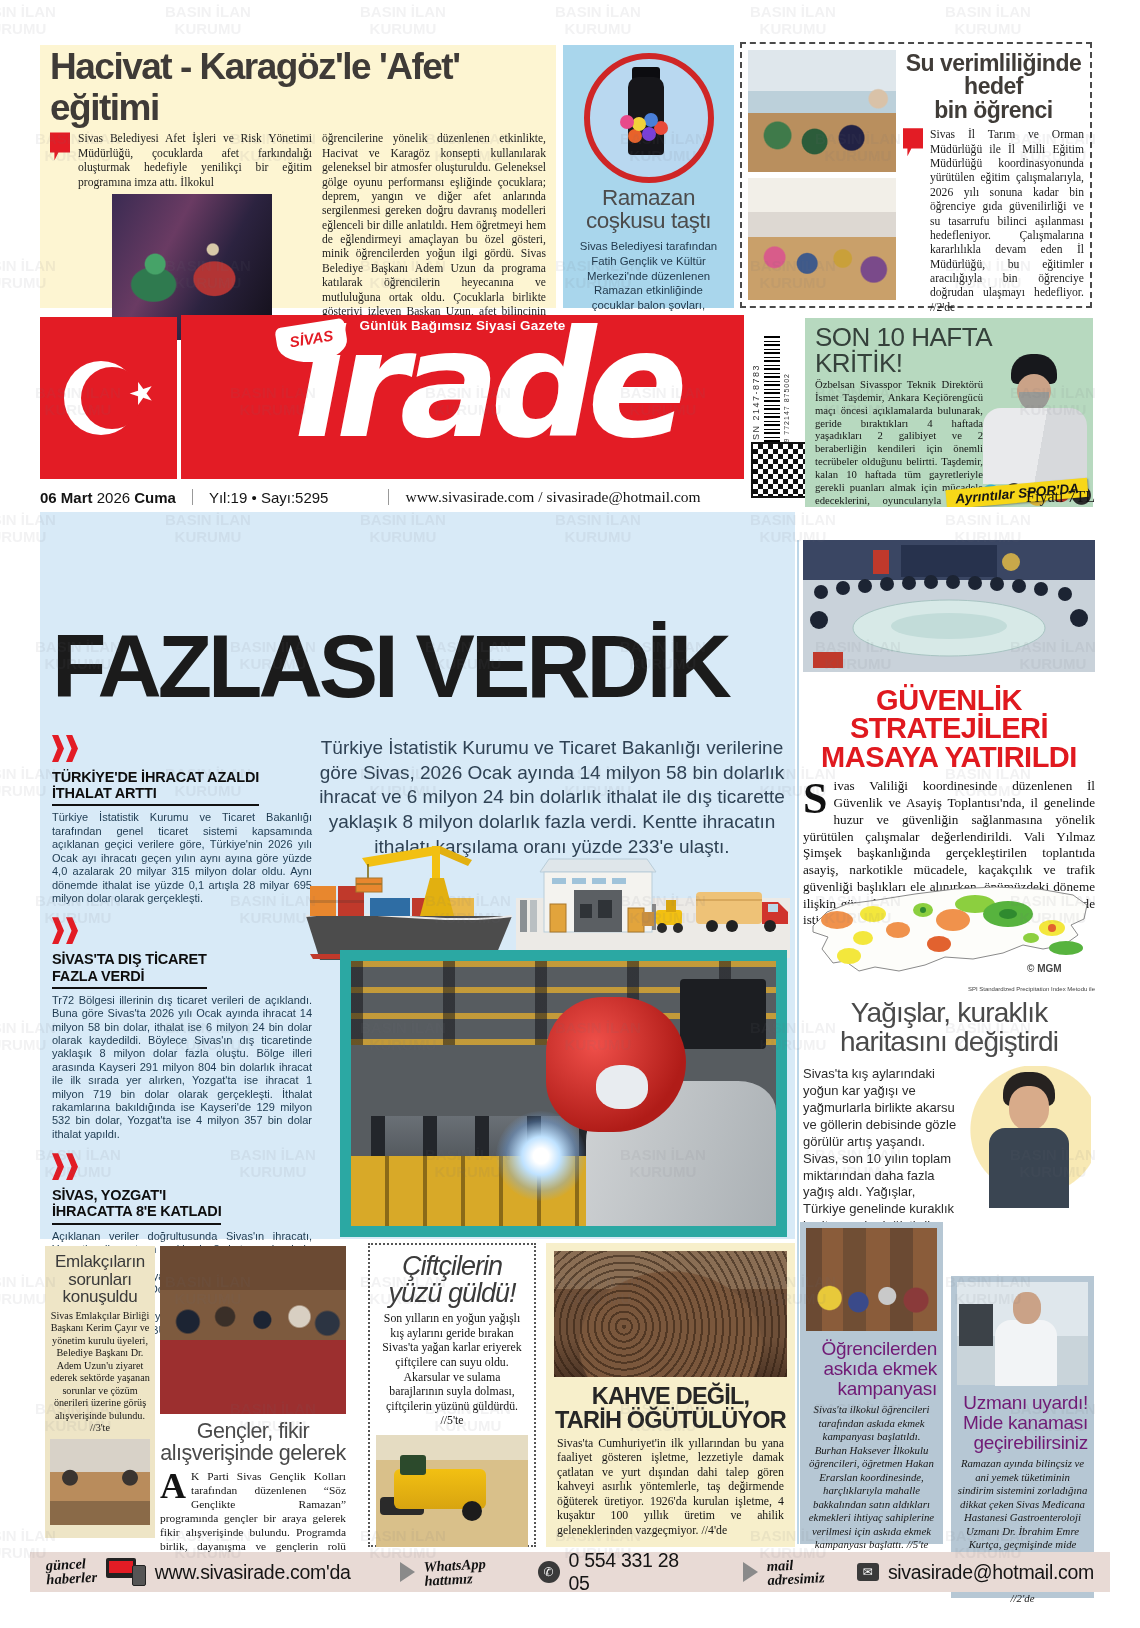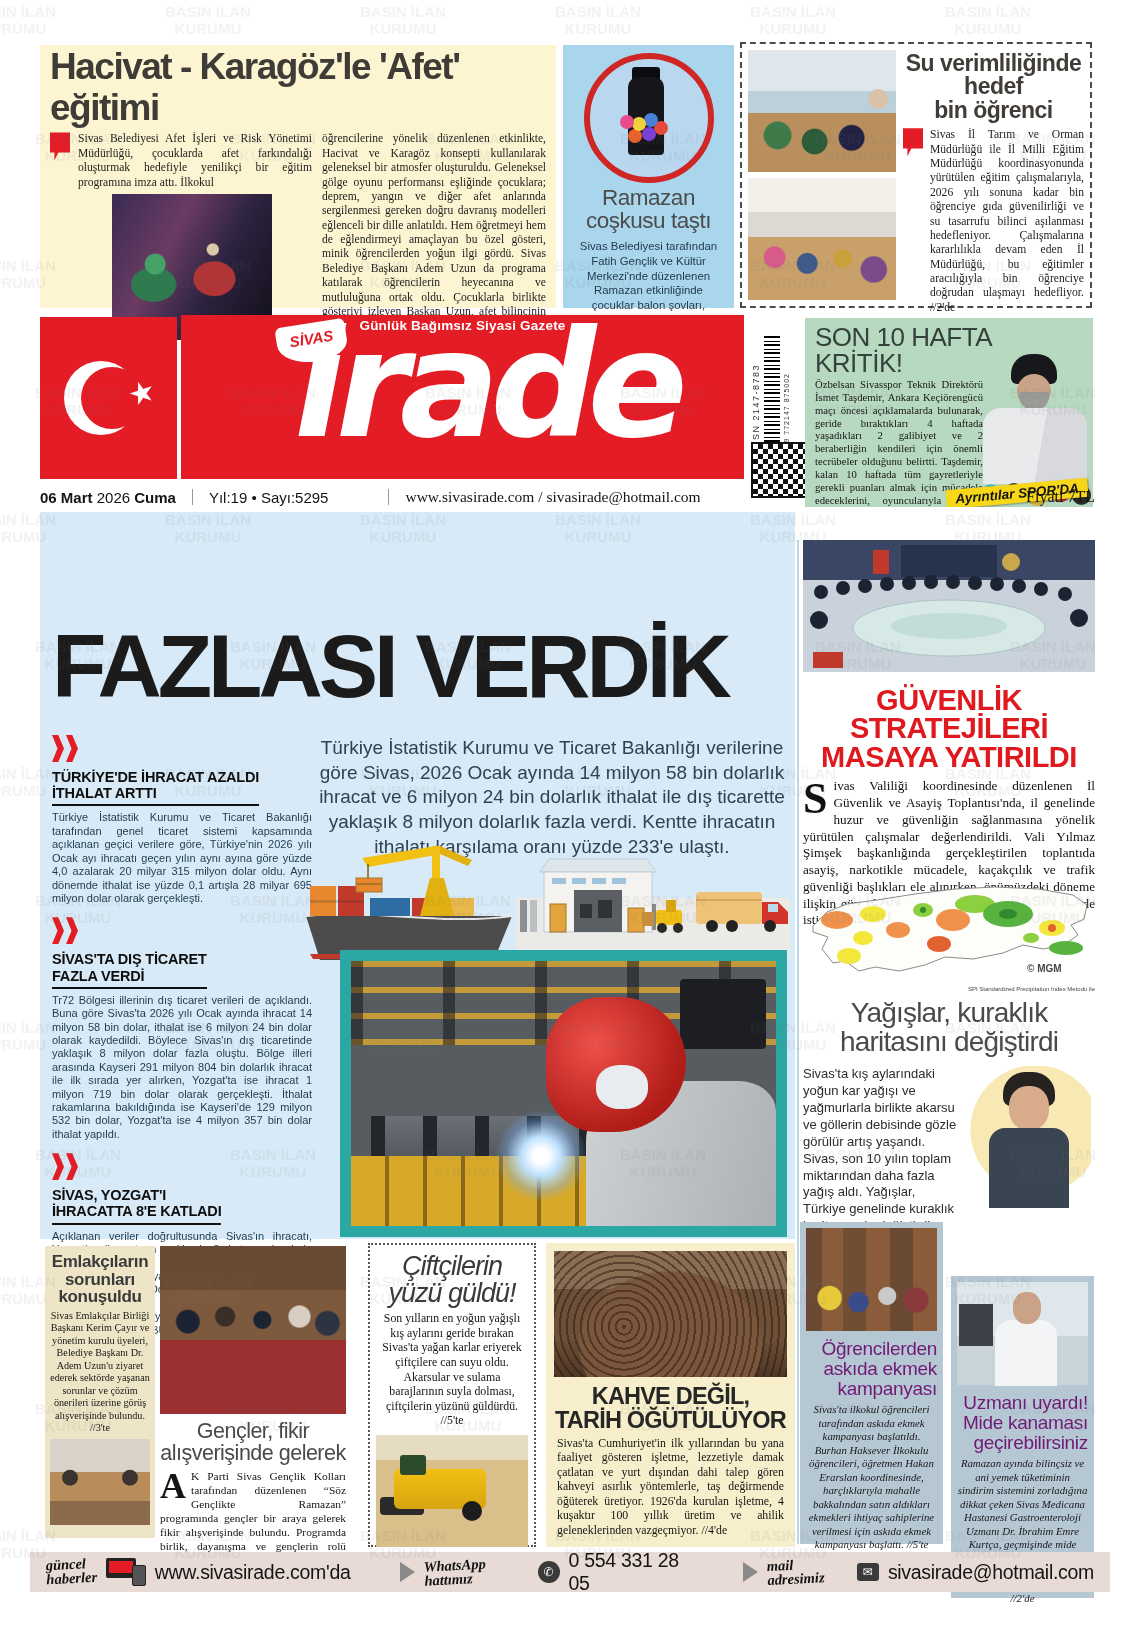--- a/index.html
+++ b/index.html
@@ -161,21 +161,21 @@
       linear-gradient(90deg,#6b4a33 0 12%,#8a5c3a 12% 28%,#704e34 28% 46%,#8a5c3a 46% 64%,#6b4a33 64% 82%,#8a5c3a 82% 100%);}
   .ph-doctor{background:linear-gradient(#dfe7ec 0 52%,#c9d4da 52% 100%);position:relative;}
   .ph-doctor .coat{position:absolute;left:38px;top:38px;width:62px;height:66px;border-radius:16px 16px 0 0;background:#f2f4f6;}
   .ph-doctor .head{position:absolute;left:56px;top:10px;width:28px;height:32px;border-radius:45%;background:#caa287;}
   .ph-doctor .mon{position:absolute;left:2px;top:22px;width:34px;height:42px;background:#3c4248;}
   .card h3{margin:8px 0 4px;text-align:right;font-size:19px;font-weight:400;color:#701a75;line-height:1.06;letter-spacing:-0.3px;}
   .card p{font-family:"Liberation Serif",serif;font-size:10.8px;line-height:1.25;color:#161616;text-align:center;font-style:italic;}
 
   
   #emlak{left:45px;top:1246px;width:110px;height:292px;background:#eee5c6;box-sizing:border-box;padding:5px;text-align:center;}
-  #emlak h3{margin:2px 0 4px;font-size:17px;font-weight:700;color:#3a3a3a;line-height:1.04;letter-spacing:-0.3px;}
+  #emlak h3{margin:2px 0 4px;font-size:17px;font-weight:400;color:#3a3a3a;line-height:1.04;letter-spacing:-0.3px;}
   #emlak p{font-family:"Liberation Serif",serif;font-size:10.2px;line-height:1.22;color:#161616;}
   .ph-emlak{margin-top:5px;width:100%;height:86px;
      background:radial-gradient(circle at 20% 45%,#3a3430 0 8%,transparent 9%),
         radial-gradient(circle at 80% 45%,#3a3430 0 8%,transparent 9%),
         linear-gradient(#d8d2c8 0 38%,#b98c5c 38% 72%,#8a6a48 72% 100%);}
   #gencler{left:160px;top:1246px;width:186px;}
   .ph-gencler{width:186px;height:168px;
      background:radial-gradient(circle at 15% 45%,#1c2433 0 6%,transparent 7%),
         radial-gradient(circle at 35% 42%,#3a2f28 0 6%,transparent 7%),
         radial-gradient(circle at 55% 44%,#1c2433 0 6%,transparent 7%),

